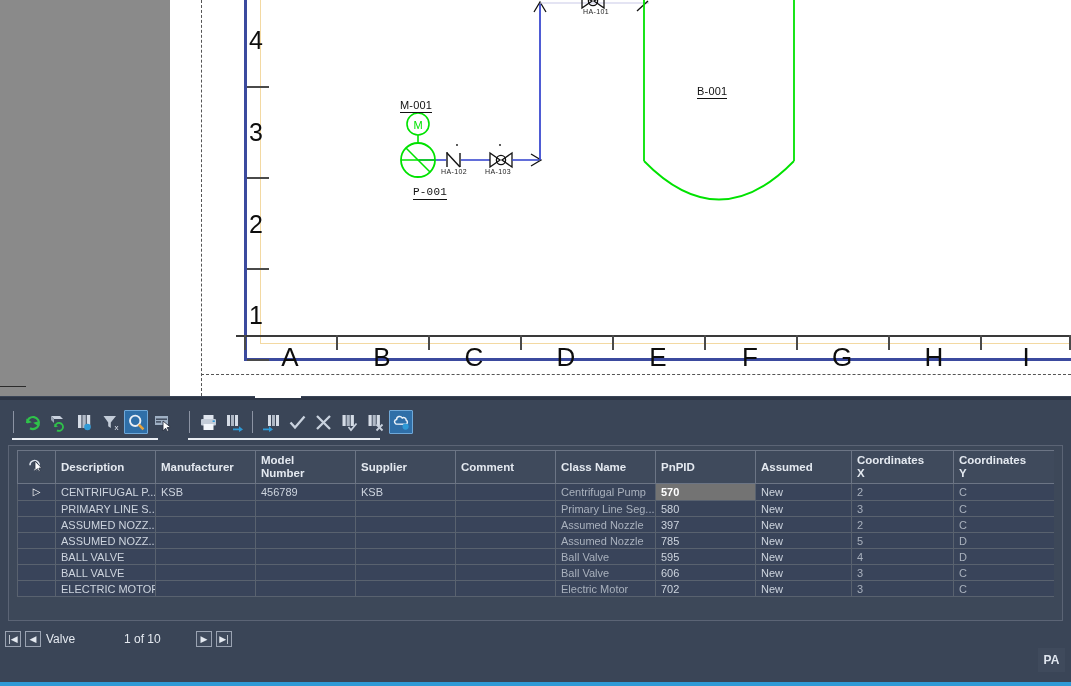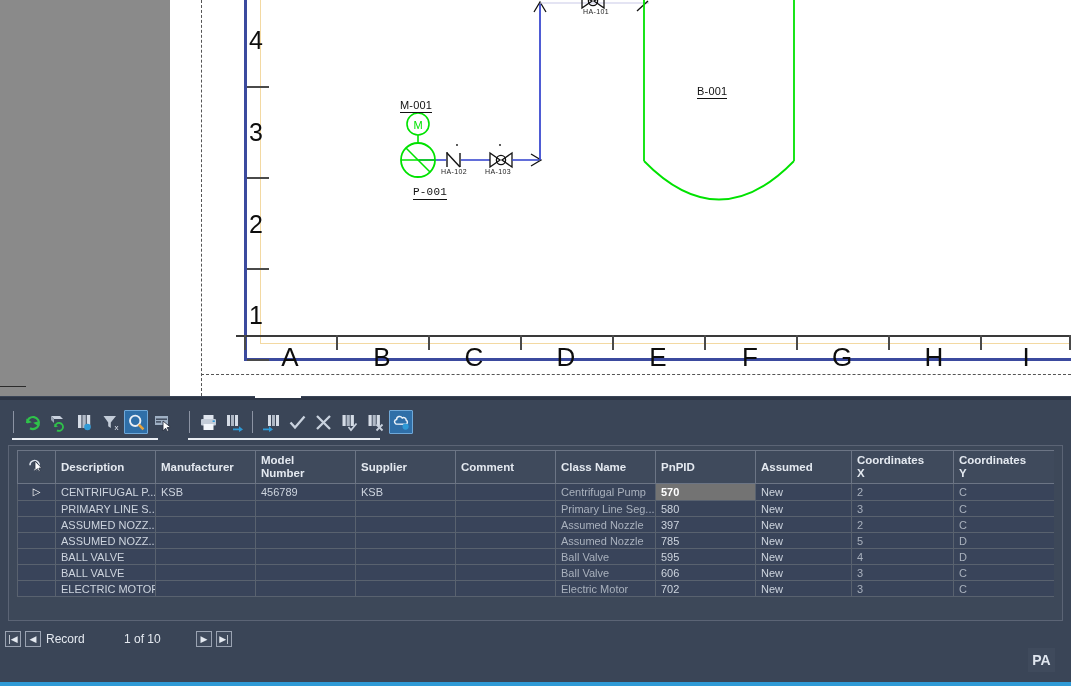--- a/index.html
+++ b/index.html
@@ -99,22 +99,22 @@
   .nav-btn {
     position: absolute; width: 16px; height: 16px; top: 4px;
     background: #3f4a5c; border: 1px solid #9aa3b2;
     display: flex; align-items: center; justify-content: center;
     color: #e4e9f0; font-size: 9px; line-height: 1;
   }
   .nav-label { position: absolute; top: 4px; color: #e4e9f0; font-size: 12px; line-height: 16px; }
 
   .statusbar { position: absolute; left: 0; bottom: 0; width: 1071px; height: 4px; background: #2f9ad6; }
   .pa-chip {
-    position: absolute; right: 16px; bottom: 14px; width: 27px; height: 24px;
-    background: #3f4a5c; color: #dfe5ee; font-size: 14px;
+    position: absolute; right: 6px; bottom: 14px; width: 27px; height: 24px;
+    background: #3f4a5c; color: #dfe5ee; font-size: 12px;
     display: flex; align-items: center; justify-content: center; font-weight: bold;
   }
   .panel-topedge { position: absolute; left: 0; top: 0; width: 1071px; height: 3px; background: #2c3545; }
   .tabstrip-white { position: absolute; left: 255px; top: -3px; width: 46px; height: 4px; background: #ffffff; }
 </style>
 </head>
 <body>
 
 <div id="app">
 
@@ -477,21 +477,21 @@
                 <td class="dim">C</td>
               </tr>
             </tbody>
         </table>
       </div>
     </div>
 
     <div class="navbar">
       <div class="nav-btn" style="left:5px;">|◀</div>
       <div class="nav-btn" style="left:25px;">◀</div>
-      <div class="nav-label" style="left:46px;">Record</div>
+      <div class="nav-label" style="left:46px;">Valve</div>
       <div class="nav-label" style="left:124px;">1 of 10</div>
       <div class="nav-btn" style="left:196px;">▶</div>
       <div class="nav-btn" style="left:216px;">▶|</div>
     </div>
 
     <div class="pa-chip">PA</div>
     <div class="statusbar"></div>
   </div>
 </div>
 

